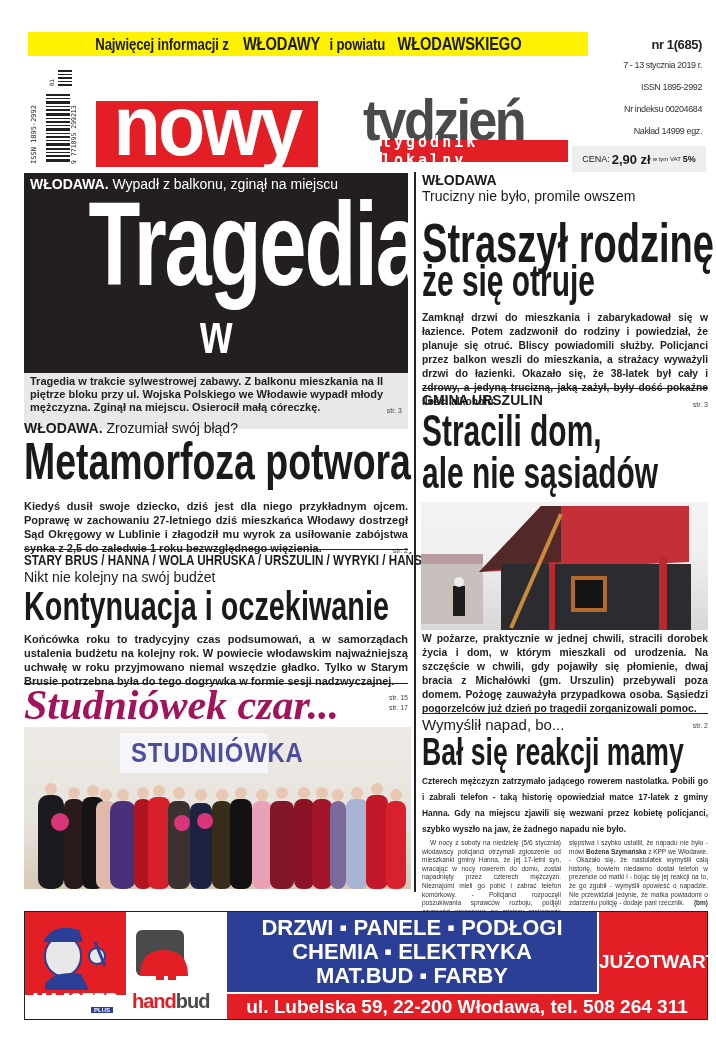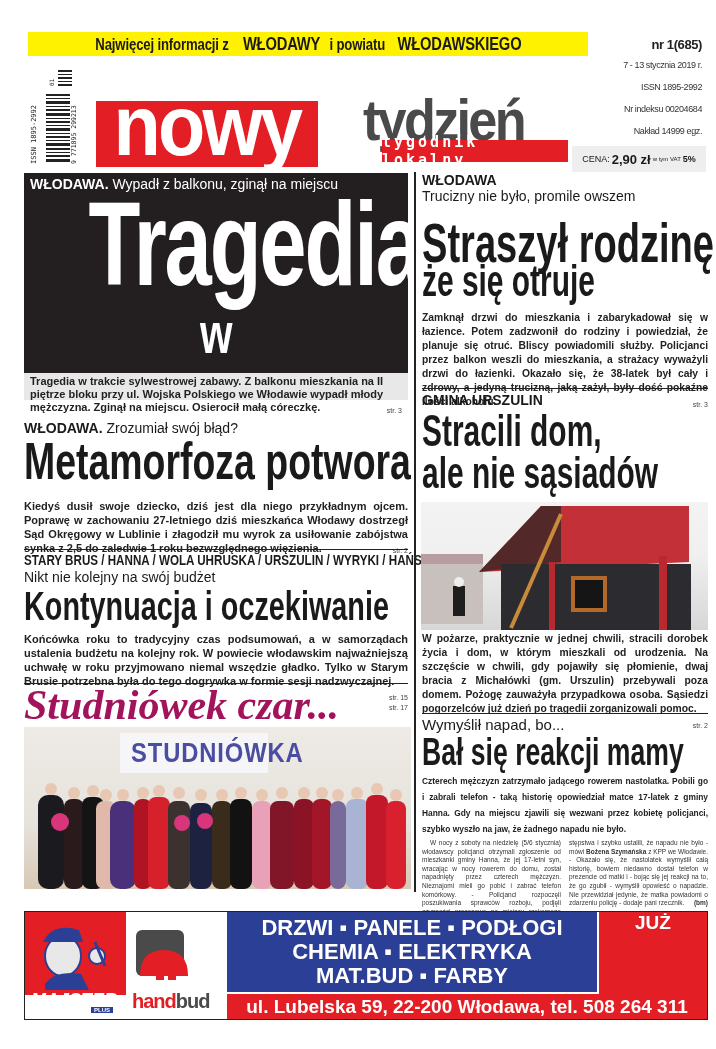--- a/index.html
+++ b/index.html
@@ -19,42 +19,42 @@
   .meta.nr { top: 37px; font-size: 13px; font-weight: bold; color: #222; }
   .price { left: 572px; top: 146px; width: 134px; height: 26px; background: #eeeeee; font-size: 9px; display: flex; align-items: center; justify-content: center; gap: 2px; }
   .price b { font-size: 13px; }
 
   
   .lead { left: 24px; top: 173px; width: 384px; height: 200px; background: #231f20; color: #fff; }
   .lead-kicker { left: 6px; top: 3px; font-size: 14px; }
   .lead-h1 { left: 0; top: 12px; width: 384px; text-align: center; font-weight: bold; font-size: 118px; line-height: 118px; letter-spacing: -3px; }
   .lead-h1 span, .lead-h2 span { display: inline-block; transform: scaleX(0.72); }
   .lead-h2 { left: 0; top: 128px; width: 384px; text-align: center; font-weight: bold; font-size: 58px; line-height: 64px; letter-spacing: -1px; }
-  .lead-text { left: 24px; top: 373px; width: 384px; height: 27px; background: #e8e8e8; padding: 2px 6px; font-size: 11px; font-weight: bold; line-height: 13px; color: #222; }
+  .lead-text { left: 24px; top: 373px; width: 384px; height: 56px; background: #e8e8e8; padding: 2px 6px; font-size: 11px; font-weight: bold; line-height: 13px; color: #222; }
 
   .kicker { font-size: 14px; line-height: 17px; }
   .kicker b { font-weight: bold; }
   .headline { font-weight: bold; line-height: 1; white-space: nowrap; }
   .headline span { display: inline-block; transform-origin: left; }
   .body { font-size: 11px; font-weight: bold; line-height: 14px; text-align: justify; color: #222; }
   .str { font-size: 7px; font-weight: normal; float: right; margin-top: 3px; color: #444; }
   .rule { height: 1px; background: #222; }
   .vrule { left: 414px; top: 172px; width: 2px; height: 720px; background: #222; }
 
   .photo-fire { left: 421px; top: 502px; width: 287px; height: 128px; background: linear-gradient(180deg, #f3f3f3 0%, #f0f0f0 40%, #d7d7d7 100%); overflow: hidden; }
   .photo-prom { left: 24px; top: 727px; width: 387px; height: 162px; overflow: hidden; background: linear-gradient(180deg, #eeeae5 0%, #e6e2dc 60%, #d8c8b4 100%); }
 
   .col2 { font-size: 6.5px; line-height: 8.6px; text-align: justify; color: #333; }
 
   
   .ad { left: 24px; top: 911px; width: 684px; height: 109px; border: 1px solid #222; background: #fff; }
   .ad-majster { left: 0; top: 0; width: 101px; height: 83px; background: #e31e24; }
   .ad-hand { left: 101px; top: 0; width: 101px; height: 107px; background: #fff; }
   .ad-blue { left: 202px; top: 0; width: 370px; height: 80px; background: #2b3f97; color: #fff; text-align: center; font-weight: bold; font-size: 22px; line-height: 24px; padding-top: 4px; }
-  .ad-open { left: 574px; top: 0; width: 108px; height: 100px; background: #e31e24; color: #fff; font-weight: bold; font-size: 19px; line-height: 22px; text-align: center; display: flex; align-items: center; justify-content: space-between; flex-direction: column; }
+  .ad-open { left: 574px; top: 0; width: 108px; height: 100px; background: #e31e24; color: #fff; font-weight: bold; font-size: 19px; line-height: 22px; text-align: center; display: flex; align-items: center; justify-content: flex-start; flex-direction: row; }
   .ad-addr { left: 202px; top: 82px; width: 480px; height: 25px; background: #e31e24; color: #fff; font-weight: bold; font-size: 19px; line-height: 25px; text-align: center; }
 </style>
 </head>
 <body>
 
 <div class="abs tagline">
   <span>
     <span style="font-weight:bold">Najwięcej informacji z </span><span style="font-size:19px">WŁODAWY</span><span> i powiatu </span><span style="font-size:19px">WŁODAWSKIEGO</span>
   </span>
 </div>

